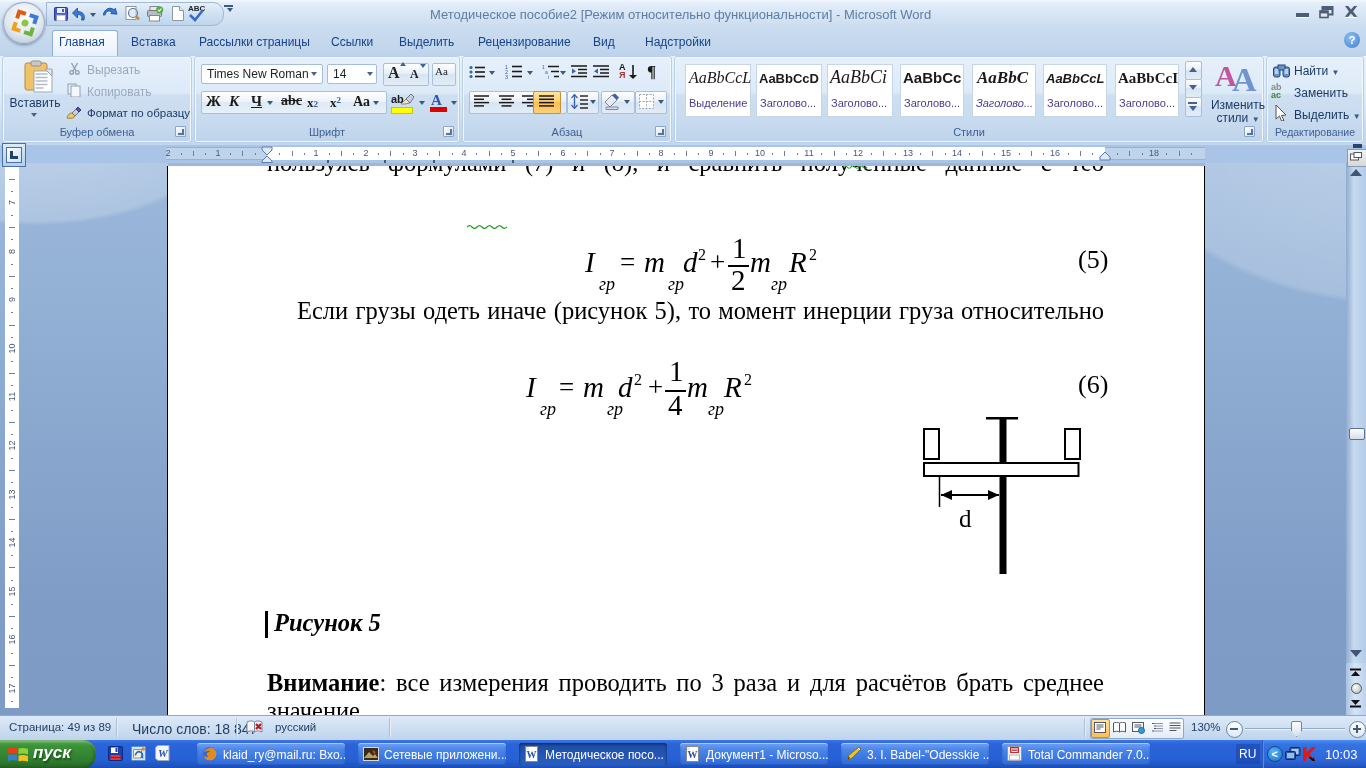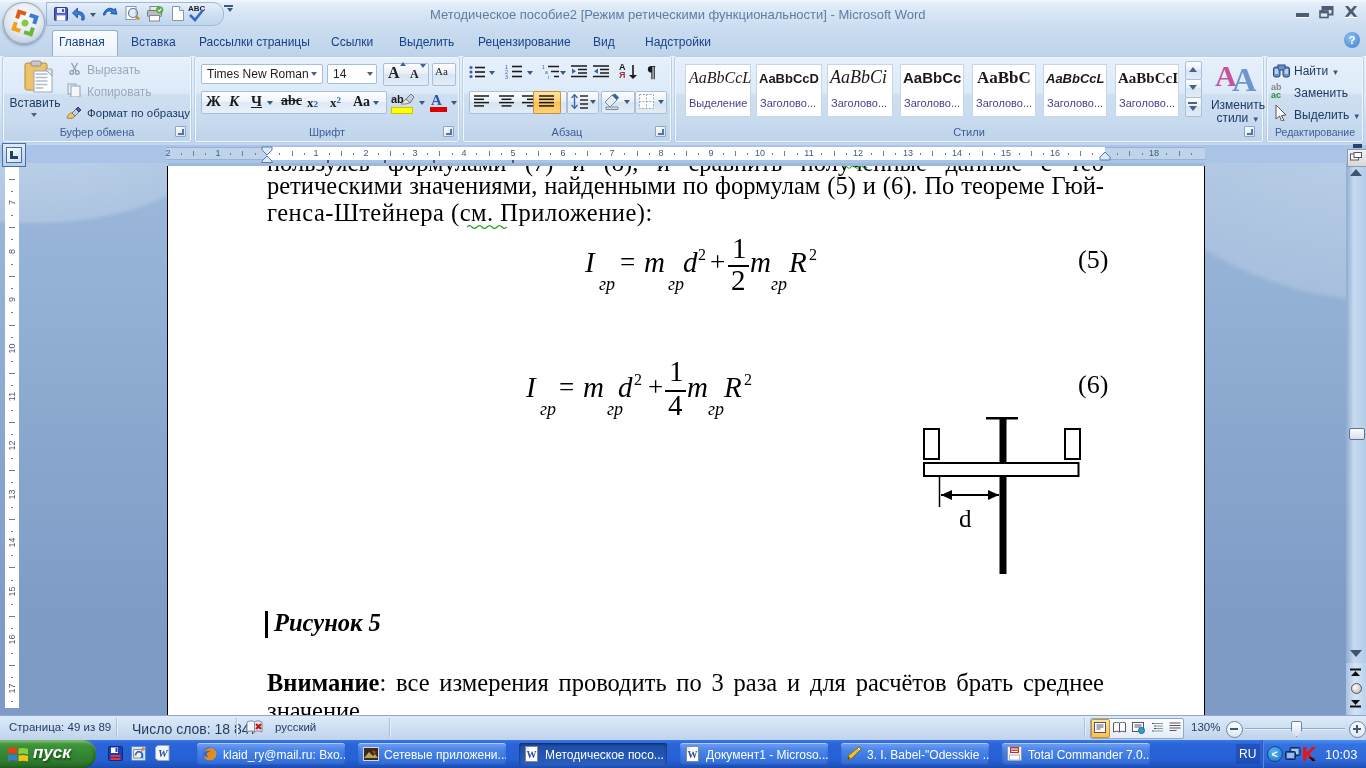--- a/index.html
+++ b/index.html
@@ -16,21 +16,21 @@
 .jst{white-space:normal;text-align:justify;text-align-last:justify;}
 .tok{position:absolute;font-family:"Liberation Serif",serif;font-style:italic;color:#000;line-height:1;}
 .tick{position:absolute;background:#6a7f9b;}
 .rnum{position:absolute;font-size:9px;color:#44597a;}
 </style></head>
 <body>
 <div id="root">
 
 <div class="abs" id="titlebar" style="left:0;top:0;width:1366px;height:28px;background:linear-gradient(#e8f1fb,#dae7f6 40%,#cbdcf0);border-bottom:0;">
   <div class="abs" style="left:0;top:0;width:1366px;height:2px;background:#eef5fc;"></div>
-  <div class="abs" style="left:430px;top:7px;font-size:13px;color:#5d7da3;">Методическое пособие2 [Режим ретическими функциональности] - Microsoft Word</div>
+  <div class="abs" style="left:430px;top:7px;font-size:13px;color:#5d7da3;">Методическое пособие2 [Режим относительно функциональности] - Microsoft Word</div>
 
   <div class="abs" style="left:1296px;top:13px;width:13px;height:4px;background:#4d5e74;box-shadow:0 1px 0 #f8fbfe;"></div>
   <svg class="abs" style="left:1319px;top:6px;" width="15" height="13" viewBox="0 0 15 13">
         <rect x="3.5" y="1" width="10" height="7.5" fill="none" stroke="#4d5e74" stroke-width="2"></rect>
         <rect x="3.5" y="1" width="10" height="3" fill="#4d5e74"></rect>
         <rect x="1" y="5" width="8" height="6.5" fill="#dde8f4" stroke="#4d5e74" stroke-width="1.6"></rect>
         <rect x="1" y="5" width="8" height="2.4" fill="#4d5e74"></rect>
       </svg>
   <svg class="abs" style="left:1344px;top:6px;" width="14" height="12" viewBox="0 0 14 12">
         <path d="M1 0 h3.2 L7 3.4 10 0 h3.2 L9 5.6 13.5 11 h-3.3 L7 7.6 4 11 H0.7 L5 5.6 z" fill="#4d5e74"></path>
@@ -325,21 +325,21 @@
       <div class="abs" style="left:3px;top:32px;font-size:11px;color:#4b3c8c;">Заголово...</div>
         </div>
     <div class="abs" style="left:152px;top:7px;width:64px;height:51px;background:#fff;border:1px solid #c5d6ea;">
       <div class="abs" style="left:2px;top:2px;font-family:'Liberation Serif',serif;font-style:italic;font-size:18px;color:#1a1a1a;">AaBbCі</div>
       <div class="abs" style="left:3px;top:32px;font-size:11px;color:#4b3c8c;">Заголово...</div>
         </div>
     <div class="abs" style="left:225px;top:7px;width:62px;height:51px;background:#fff;border:1px solid #c5d6ea;">
       <div class="abs" style="left:2px;top:4px;font-weight:bold;font-size:15px;color:#1a1a1a;">AaBbCc</div>
       <div class="abs" style="left:3px;top:32px;font-size:11px;color:#4b3c8c;">Заголово...</div>
         </div>
-    <div class="abs" style="left:297px;top:7px;width:62px;height:51px;background:#fff;border:1px solid #c5d6ea;">
+    <div class="abs" style="left:297px;top:7px;width:62px;height:51px;background:#fff;border:1px solid #c5d6ea;font-style:italic;">
       <div class="abs" style="left:4px;top:3px;font-family:'Liberation Serif',serif;font-weight:bold;font-size:17px;color:#1a1a1a;">AaBbC</div>
       <div class="abs" style="left:3px;top:32px;font-size:11px;color:#4b3c8c;">Заголово...</div>
         </div>
     <div class="abs" style="left:368px;top:7px;width:62px;height:51px;background:#fff;border:1px solid #c5d6ea;">
       <div class="abs" style="left:2px;top:6px;font-weight:bold;font-style:italic;font-size:13px;color:#1a1a1a;">AaBbCcL</div>
       <div class="abs" style="left:3px;top:32px;font-size:11px;color:#4b3c8c;">Заголово...</div>
         </div>
     <div class="abs" style="left:440px;top:7px;width:62px;height:51px;background:#fff;border:1px solid #c5d6ea;">
       <div class="abs" style="left:2px;top:5px;font-family:'Liberation Serif',serif;font-weight:bold;font-size:15px;color:#1a1a1a;">AaBbCcI</div>
       <div class="abs" style="left:3px;top:32px;font-size:11px;color:#4b3c8c;">Заголово...</div>
@@ -545,42 +545,41 @@
   </div>
 
   <div class="abs" id="page" style="left:167px;top:3px;width:1038px;height:549px;background:#fff;border-left:1px solid #000;border-right:1px solid #000;box-sizing:border-box;overflow:hidden;">
 
     <div class="doc-line jst" style="left:99px;top:-17px;width:837px;">пользуясь формулами (7) и (8), и сравнить полученные данные с тео­</div>
     <svg class="abs" style="left:675px;top:-4px;" width="26" height="7" viewBox="0 0 26 7">
           <path d="M0 2 q2 -2.5 4 0 t4 0 t4 0 t4 0 t4 0 t4 0" stroke="#e02020" stroke-width="1.2" fill="none"></path>
           <path d="M0 5 q2 -2.5 4 0 t4 0 t4 0 t4 0 t4 0 t4 0" stroke="#20a020" stroke-width="1.2" fill="none"></path>
         </svg>
 
-    <div class="doc-line jst" style="left:99px;top:6px;width:837px;">ретическими значениями, найденными по формулам (5) и (6). По теореме Гюй-</div>
-    <div class="doc-line" style="left:99px;top:33px;letter-spacing:0.5px;">генса-Штейнера (см. Приложение):</div>
     <svg class="abs" style="left:299px;top:59px;" width="40" height="4" viewBox="0 0 40 4">
           <path d="M0 2 q2.5 -2.8 5 0 t5 0 t5 0 t5 0 t5 0 t5 0 t5 0 t5 0" stroke="#20a020" stroke-width="1.2" fill="none"></path>
         </svg>
     <span class="tok" style="left:417px;top:82px;font-size:29px;">I</span>
     <span class="tok" style="left:431px;top:109px;font-size:18px;">гр</span>
     <span class="tok" style="left:452px;top:83px;font-size:27px;font-style:normal;">=</span>
     <span class="tok" style="left:476px;top:82px;font-size:29px;">m</span>
     <span class="tok" style="left:500px;top:109px;font-size:18px;">гр</span>
     <span class="tok" style="left:515px;top:82px;font-size:29px;">d</span>
     <span class="tok" style="left:530px;top:81px;font-size:16px;font-style:normal;">2</span>
     <span class="tok" style="left:542px;top:83px;font-size:27px;font-style:normal;">+</span>
     <span class="tok" style="left:564px;top:68px;font-size:29px;font-style:normal;">1</span>
     <span class="abs" style="left:560px;top:99px;width:21px;height:2px;background:#000;"></span>
     <span class="tok" style="left:563px;top:100px;font-size:29px;font-style:normal;">2</span>
     <span class="tok" style="left:582px;top:82px;font-size:29px;">m</span>
     <span class="tok" style="left:603px;top:109px;font-size:18px;">гр</span>
     <span class="tok" style="left:621px;top:82px;font-size:29px;">R</span>
     <span class="tok" style="left:641px;top:81px;font-size:16px;font-style:normal;">2</span>
     <span class="tok" style="left:910px;top:81px;font-size:26px;font-style:normal;">(5)</span>
 
+    <div class="doc-line jst" style="left:99px;top:131px;width:837px;text-indent:30px;">Если грузы одеть иначе (рисунок 5), то момент инерции груза относительно</div>
     <span class="tok" style="left:358px;top:207px;font-size:29px;">I</span>
     <span class="tok" style="left:372px;top:234px;font-size:18px;">гр</span>
     <span class="tok" style="left:391px;top:208px;font-size:27px;font-style:normal;">=</span>
     <span class="tok" style="left:415px;top:207px;font-size:29px;">m</span>
     <span class="tok" style="left:439px;top:234px;font-size:18px;">гр</span>
     <span class="tok" style="left:450px;top:207px;font-size:29px;">d</span>
     <span class="tok" style="left:466px;top:206px;font-size:16px;font-style:normal;">2</span>
     <span class="tok" style="left:480px;top:208px;font-size:27px;font-style:normal;">+</span>
     <span class="tok" style="left:501px;top:191px;font-size:29px;font-style:normal;">1</span>
     <span class="abs" style="left:497px;top:224px;width:21px;height:2px;background:#000;"></span>

